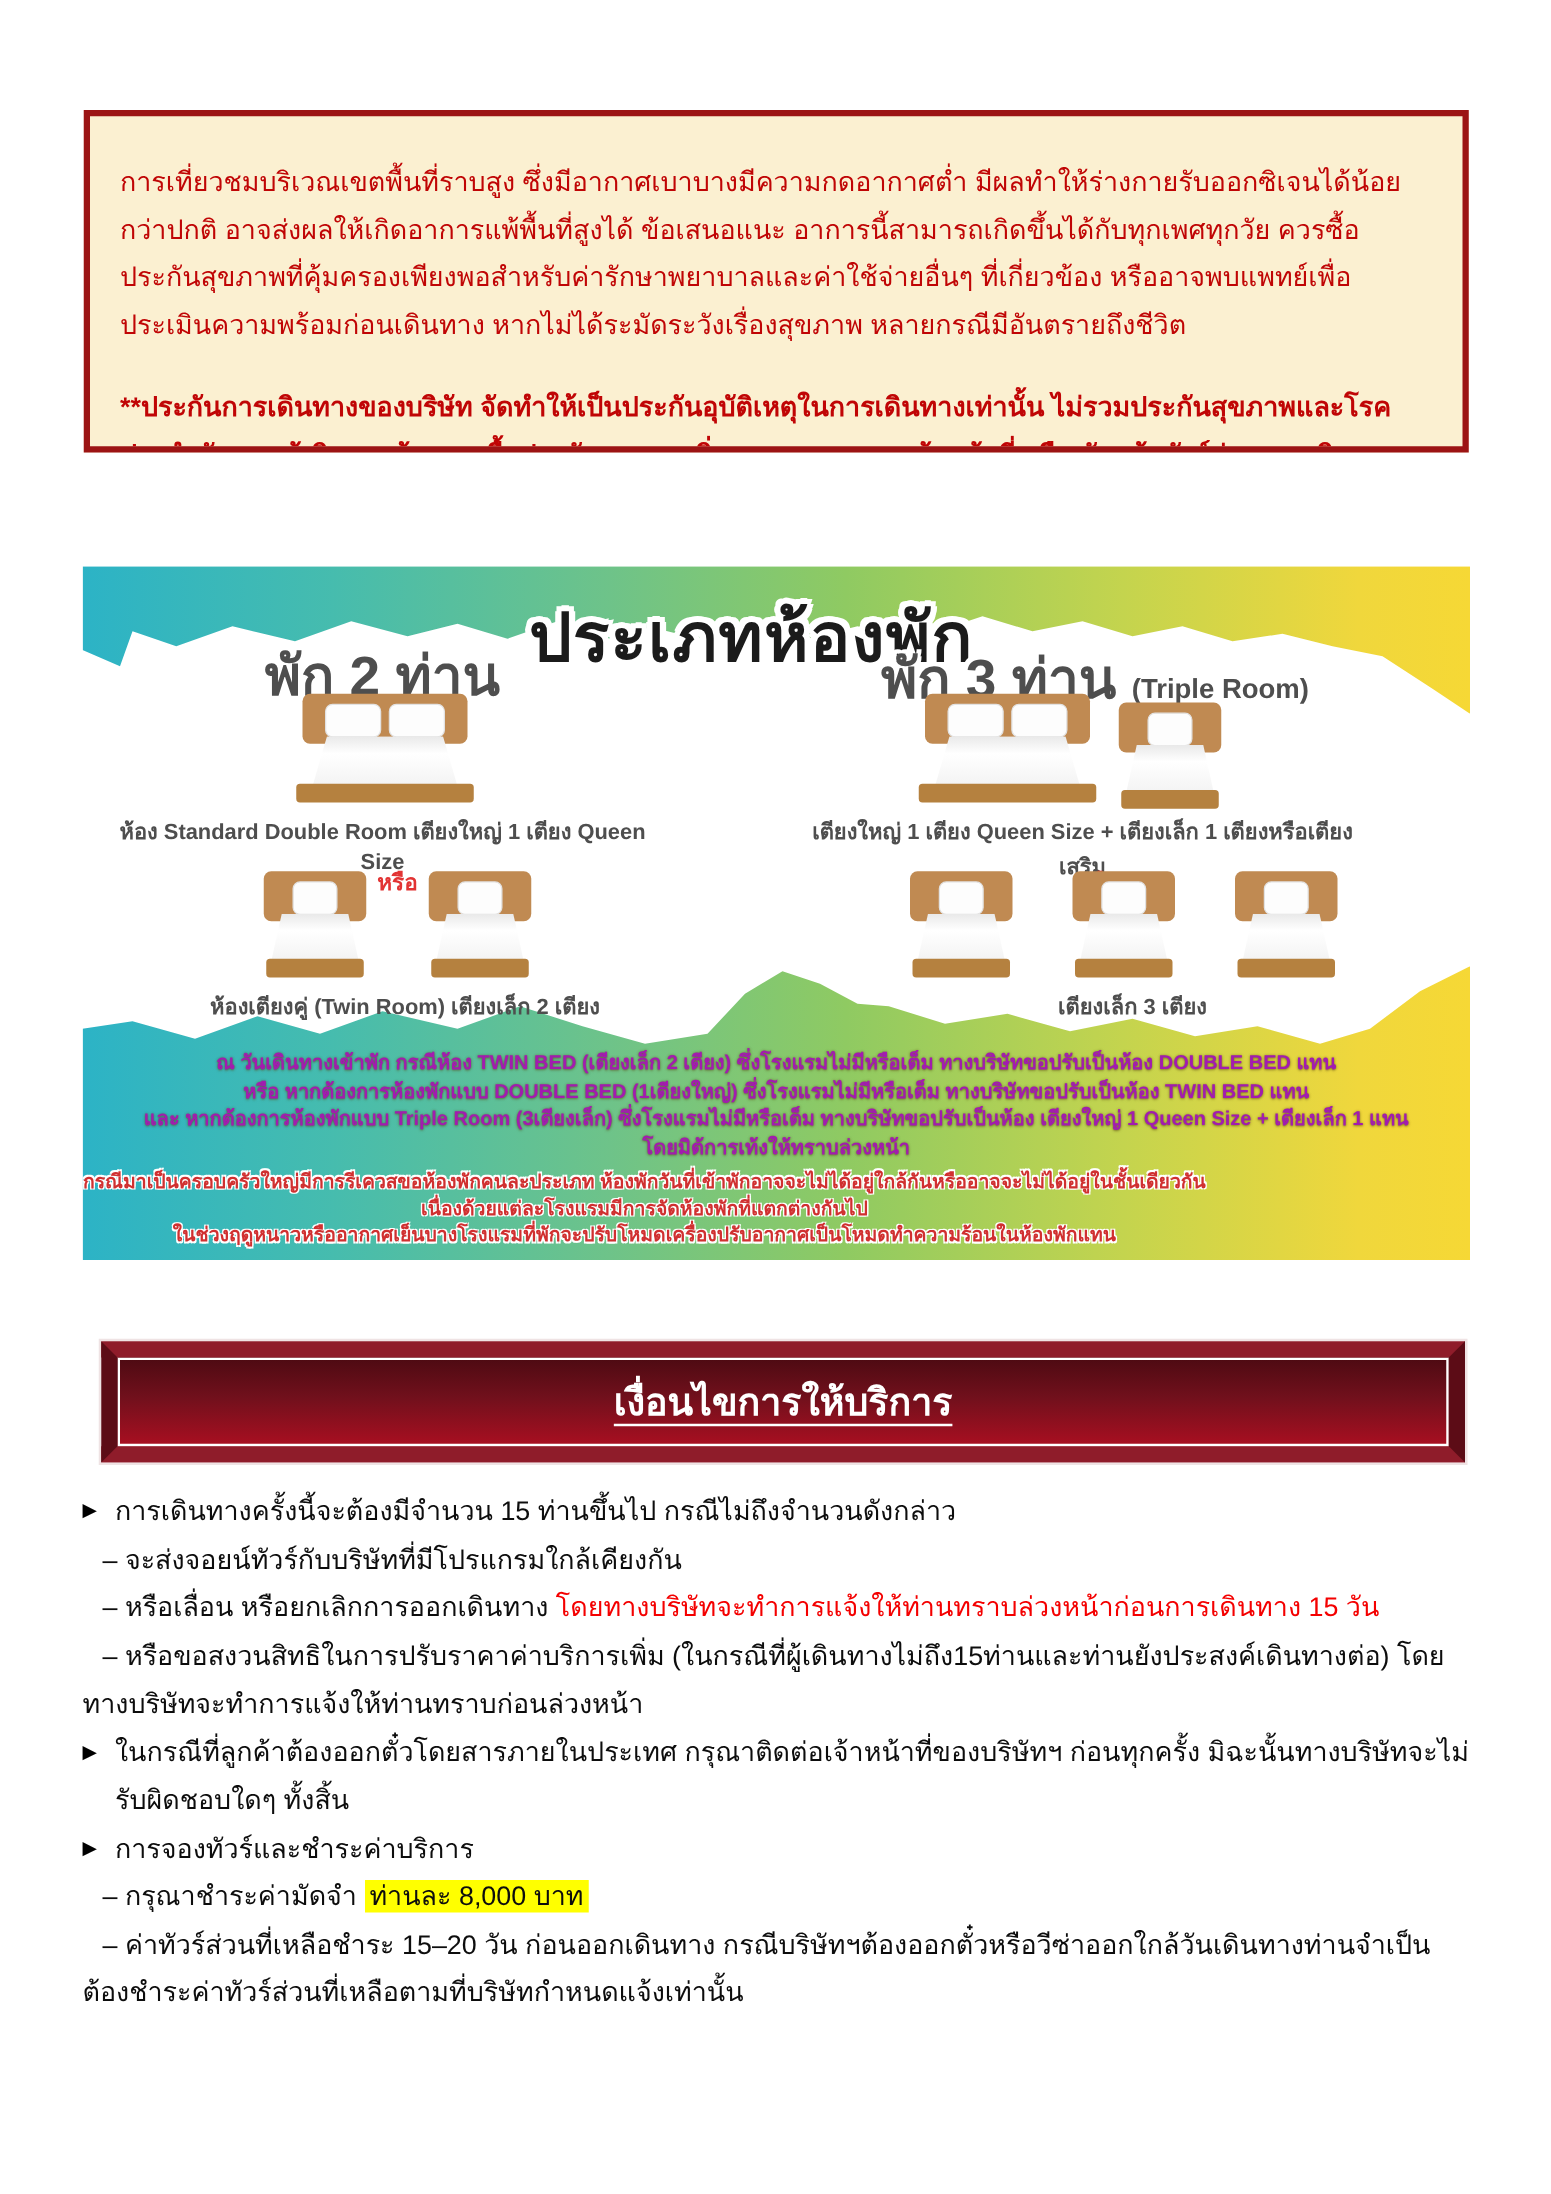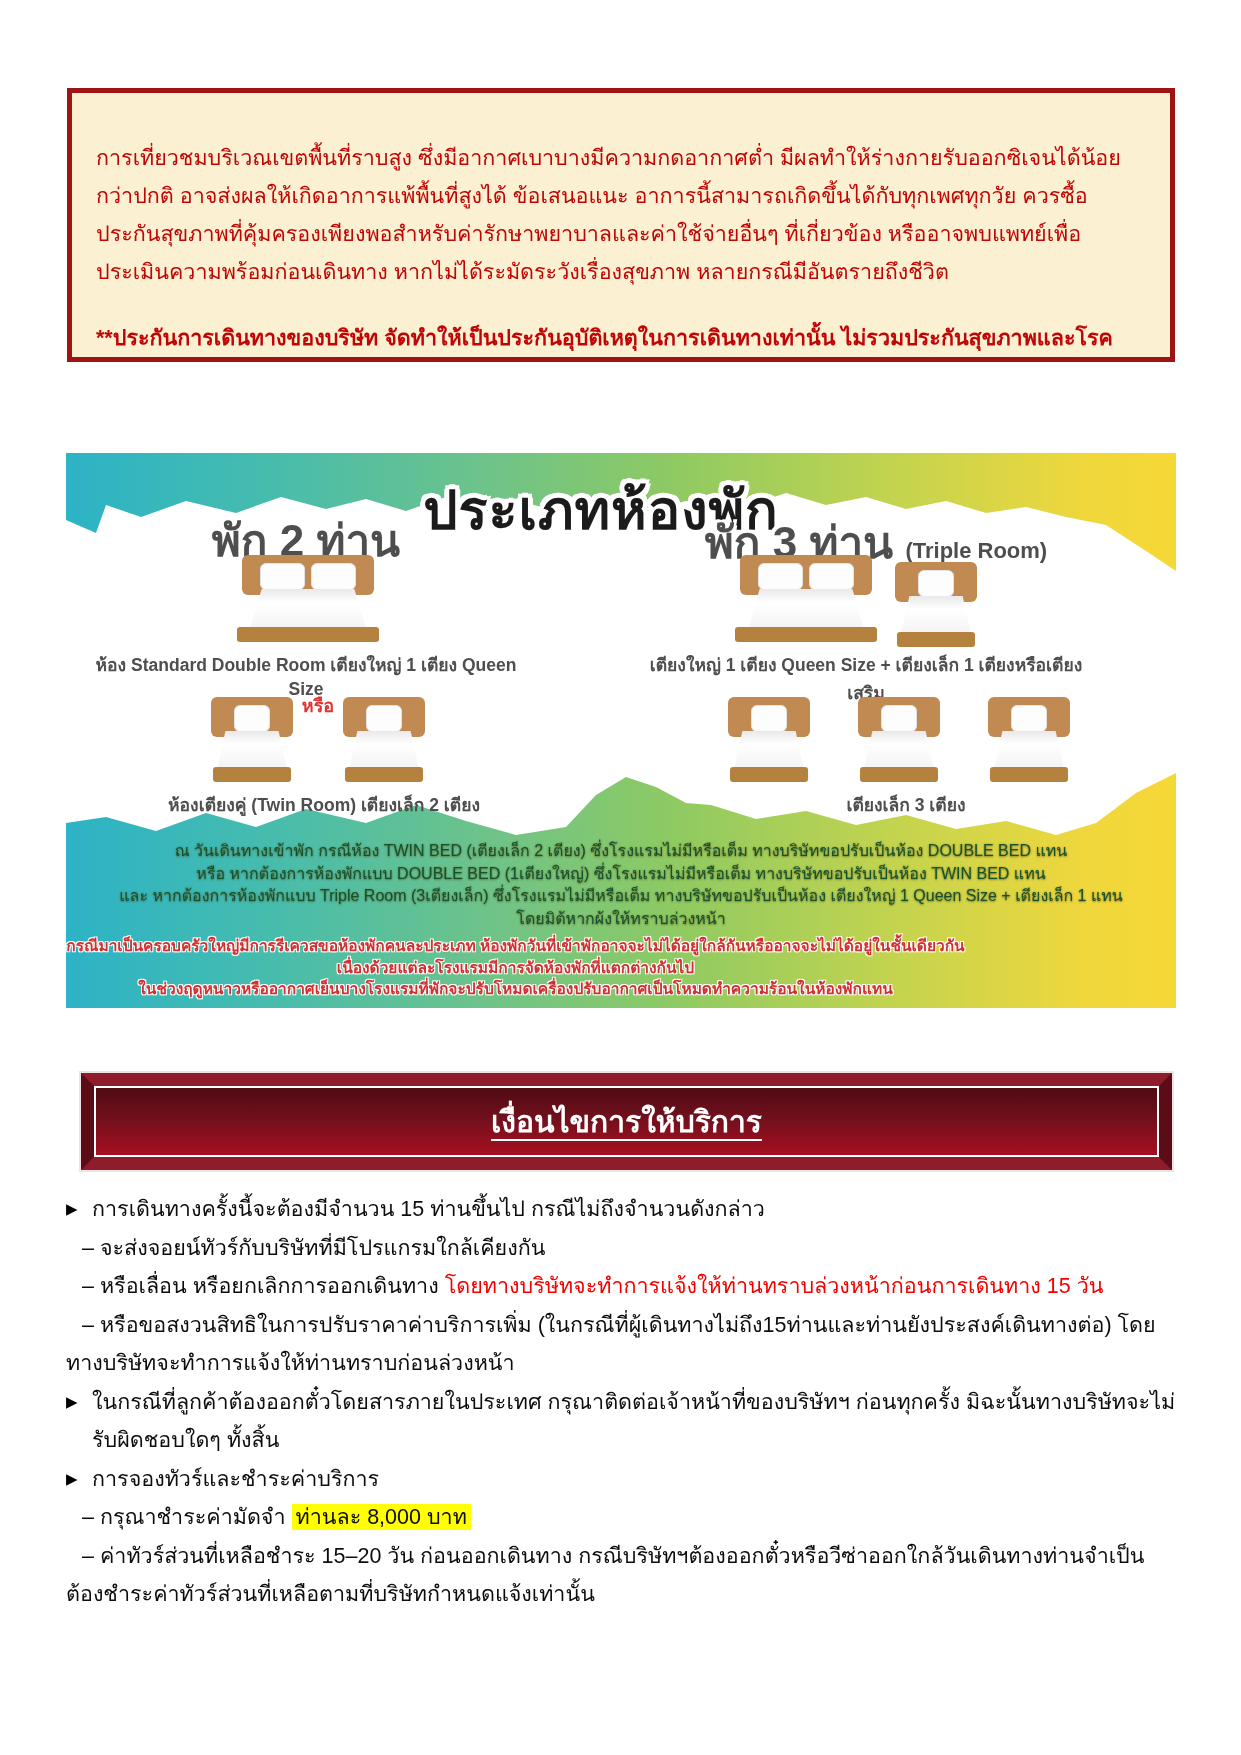--- a/index.html
+++ b/index.html
@@ -1,21 +1,21 @@
 <!DOCTYPE html>
 <html><head>
 <meta charset="utf-8">
 <style>
   html,body{margin:0;padding:0;background:#ffffff;}
   .page{position:relative;width:1241px;height:1755px;background:#fff;overflow:hidden;
         font-family:"Liberation Sans","DejaVu Sans",sans-serif;}
 
   
   .notice-box{position:absolute;left:67px;top:88px;width:1108px;height:274px;box-sizing:border-box;
-      background:#fbf0d1;border:5px solid #9c1414;padding:46px 24px 0 24px;overflow:hidden;}
+      background:#fbf0d1;border:5px solid #9c1414;padding:34px 24px 0 24px;overflow:hidden;}
   .notice-box p{margin:0;color:#c00505;font-size:21.5px;line-height:38px;}
   .notice-box p.bold{font-weight:bold;margin-top:28px;}
 
   
   .infographic{position:absolute;left:66px;top:405px;width:1110px;height:603px;background:#fff;overflow:hidden;}
   .band{position:absolute;left:0;width:1110px;
       background:linear-gradient(90deg,#2cb3c6 0%,#46bcae 18%,#6ec389 38%,#8fca62 55%,#c4d44e 75%,#f0d73c 92%,#f6d835 100%);}
   .band-top{top:48px;height:130px;
       clip-path:polygon(0 0,1110px 0,1110px 118px,1080px 98px,1040px 72px,1000px 64px,960px 54px,920px 60px,
       880px 48px,840px 56px,800px 44px,760px 52px,720px 40px,690px 50px,660px 58px,620px 48px,580px 58px,
@@ -48,21 +48,21 @@
   .bed-double .base{left:-5px;width:142px;top:72px;height:15px;}
   .bed-single{width:82px;height:86px;}
   .bed-single .pillow{width:36px;left:23px;}
   .bed-single .mattress{left:6px;width:70px;height:38px;clip-path:polygon(12% 0,88% 0,100% 100%,0 100%);}
   .bed-single .base{left:2px;width:78px;top:70px;height:15px;}
 
   .bed-caption{position:absolute;margin:0;font-size:17.5px;font-weight:bold;color:#4e4e4e;text-align:center;}
   .or-label{position:absolute;margin:12px;font-size:18px;font-weight:bold;color:#e23333;text-align:center;}
 
   .white-notes{position:absolute;left:0;top:435px;width:1110px;text-align:center;}
-  .white-notes div{color:#14532d;font-weight:normal;font-size:16px;line-height:22.5px;
+  .white-notes div{color:#a21caf;font-weight:bold;font-size:16px;line-height:22.5px;
       text-shadow:0 1px 2px rgba(90,70,20,.55),0 0 2px rgba(90,70,20,.4);}
   .red-notes{position:absolute;left:0;top:530px;width:899px;text-align:center;}
   .red-notes div{color:#d03030;font-weight:bold;font-size:15.5px;line-height:21.5px;
       text-shadow:-1px -1px 0 #fff,1px -1px 0 #fff,-1px 1px 0 #fff,1px 1px 0 #fff;}
 
   
   .cond-banner{position:absolute;left:81px;top:1073px;width:1091px;height:97px;box-sizing:border-box;
       border:13px solid;border-color:#8f1c2a #5c0c16 #8f1c2a #5c0c16;
       background:linear-gradient(180deg,#4d0a12 0%,#71101c 45%,#aa0f21 100%);
       box-shadow:inset 0 0 0 2px #ffffff,0 0 0 2px #efe3e4;
@@ -155,21 +155,21 @@
       <div class="pillow"></div>
       <div class="mattress"></div>
       <div class="base"></div>
     </div>
     <p class="bed-caption" style="left:620px;top:386px;width:440px;">เตียงเล็ก 3 เตียง</p>
 
     <div class="white-notes">
       <div>ณ วันเดินทางเข้าพัก กรณีห้อง TWIN BED (เตียงเล็ก 2 เตียง) ซึ่งโรงแรมไม่มีหรือเต็ม ทางบริษัทขอปรับเป็นห้อง DOUBLE BED แทน</div>
       <div>หรือ หากต้องการห้องพักแบบ DOUBLE BED (1เตียงใหญ่) ซึ่งโรงแรมไม่มีหรือเต็ม ทางบริษัทขอปรับเป็นห้อง TWIN BED แทน</div>
       <div>และ หากต้องการห้องพักแบบ Triple Room (3เตียงเล็ก) ซึ่งโรงแรมไม่มีหรือเต็ม ทางบริษัทขอปรับเป็นห้อง เตียงใหญ่ 1 Queen Size + เตียงเล็ก 1 แทน</div>
-      <div>โดยมิต้หากผ้งให้ทราบล่วงหน้า</div>
+      <div>โดยมิต้การเท้งให้ทราบล่วงหน้า</div>
     </div>
     <div class="red-notes">
       <div>กรณีมาเป็นครอบครัวใหญ่มีการรีเควสขอห้องพักคนละประเภท ห้องพักวันที่เข้าพักอาจจะไม่ได้อยู่ใกล้กันหรืออาจจะไม่ได้อยู่ในชั้นเดียวกัน</div>
       <div>เนื่องด้วยแต่ละโรงแรมมีการจัดห้องพักที่แตกต่างกันไป</div>
       <div>ในช่วงฤดูหนาวหรืออากาศเย็นบางโรงแรมที่พักจะปรับโหมดเครื่องปรับอากาศเป็นโหมดทำความร้อนในห้องพักแทน</div>
     </div>
   </section>
 
   <section class="cond-banner">
     <span>เงื่อนไขการให้บริการ</span>

